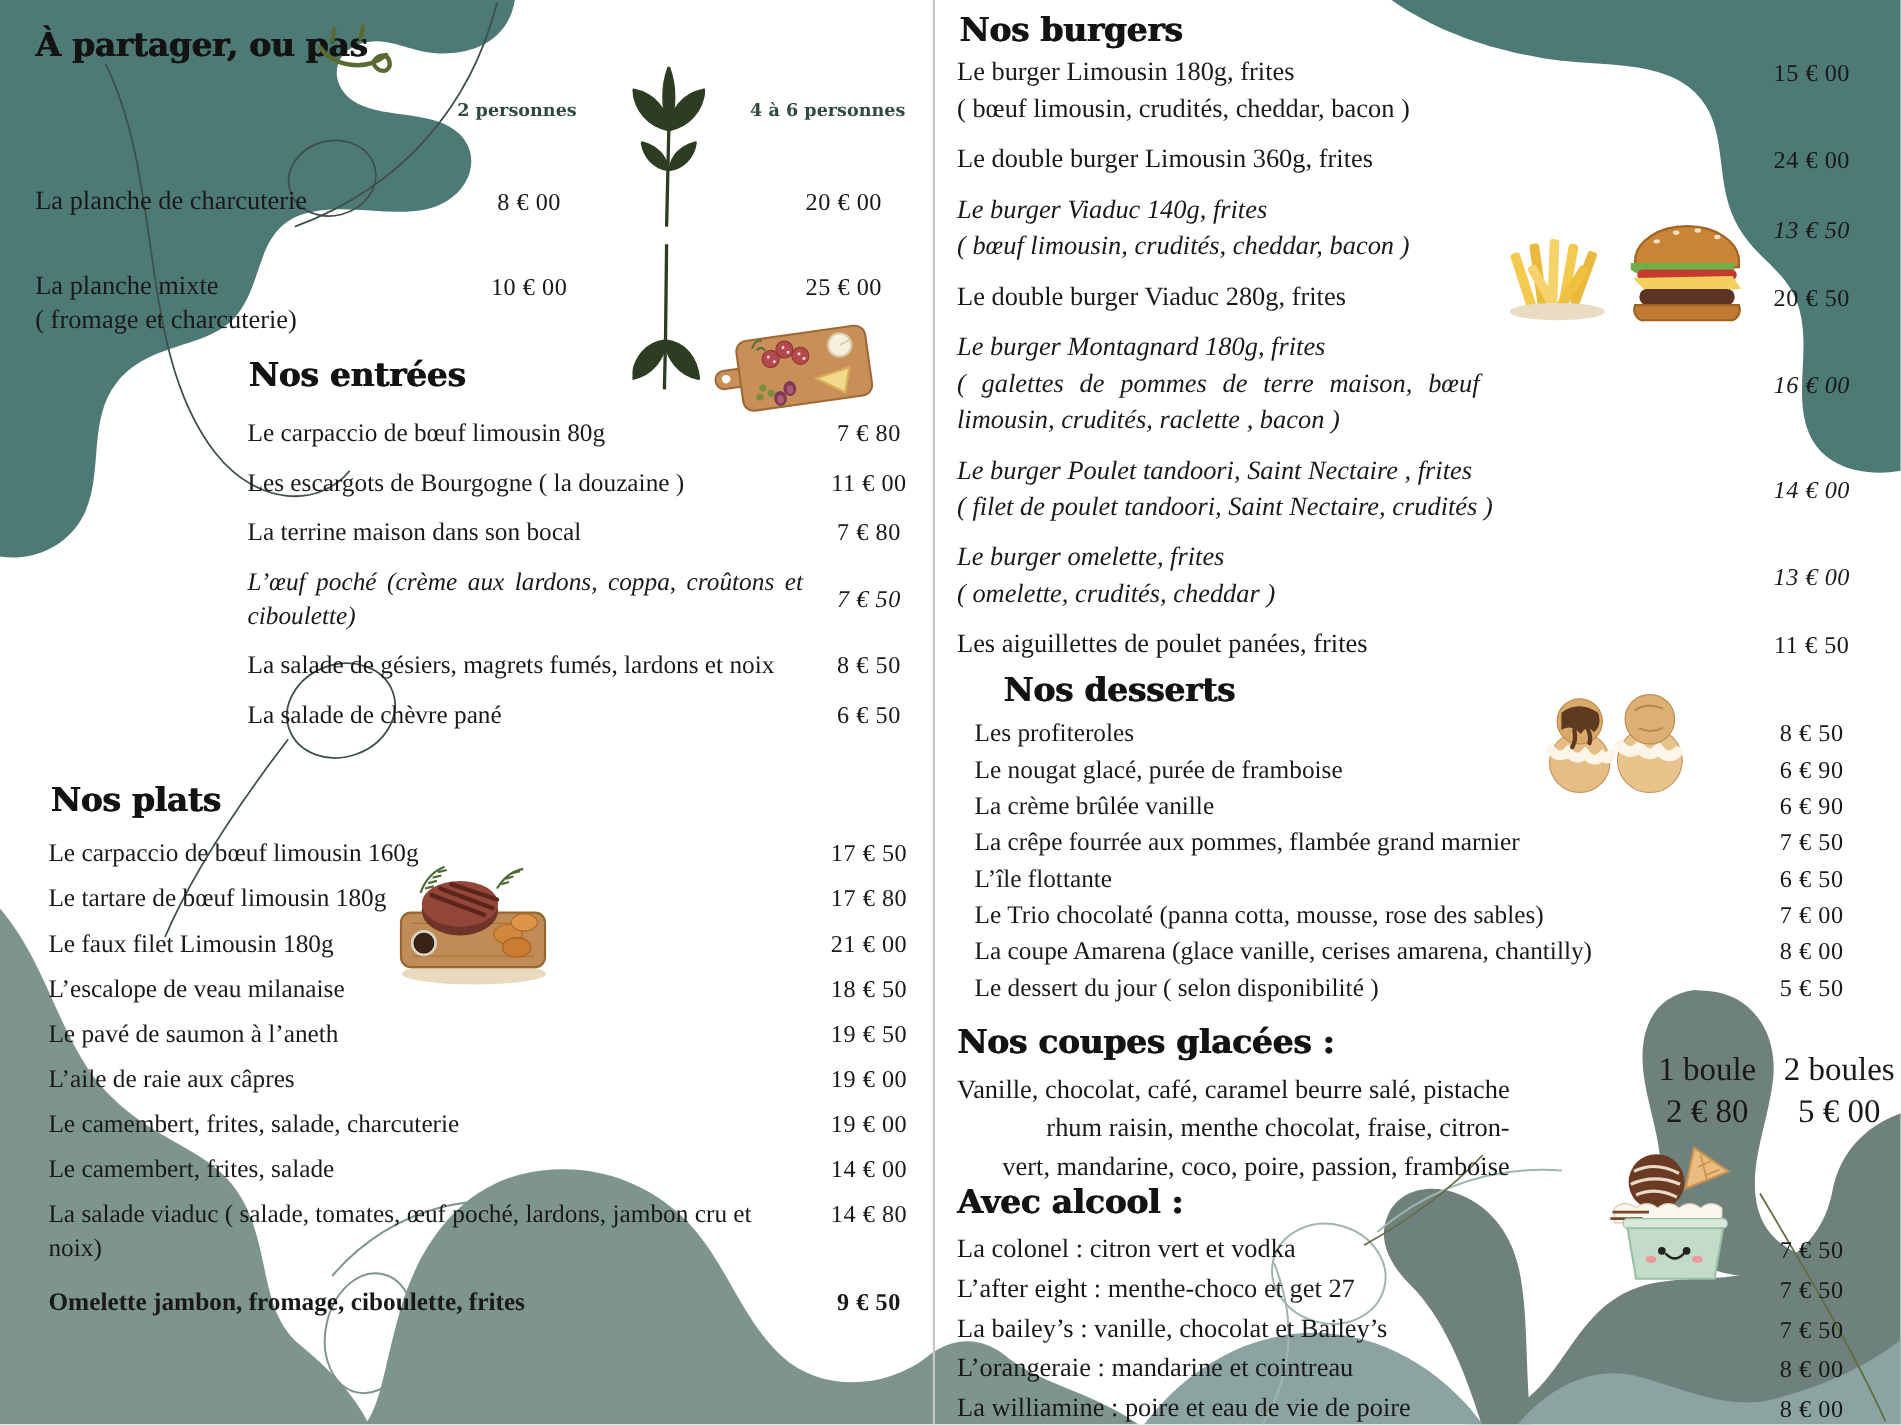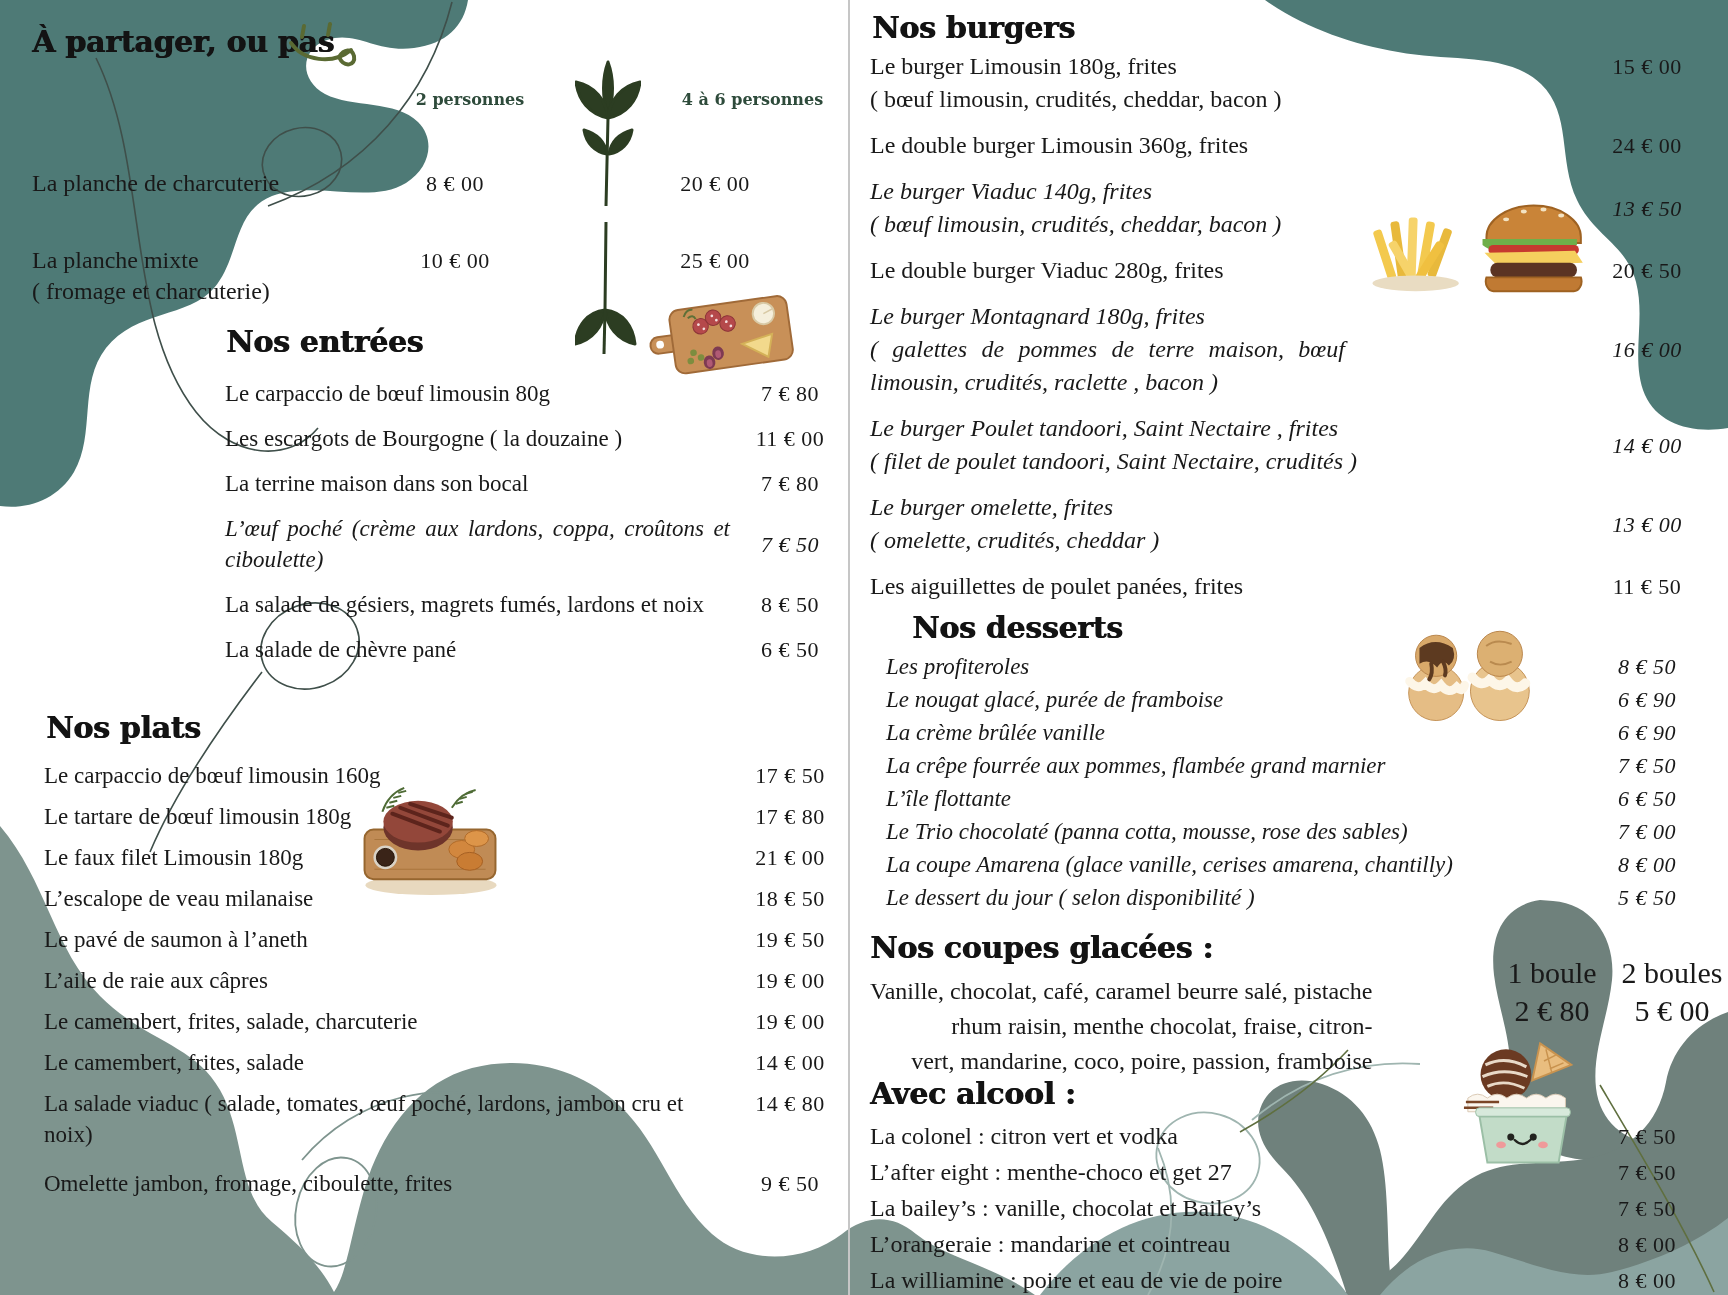--- a/index.html
+++ b/index.html
@@ -21,30 +21,30 @@
   .nm{flex:1 1 auto;min-width:0;}
   .nm.j{text-align:justify;}
   .desc{}
   .pr{flex:0 0 var(--pw,110px);text-align:center;white-space:nowrap;
       font-size:22px;letter-spacing:0.5px;}
   
   #enList{width:625px;--pw:120px;font-size:23px;line-height:31px;}
   #enList .row{margin-bottom:14px;}
   #plList{width:806px;--pw:120px;font-size:23px;line-height:31px;}
   #plList .row{margin-bottom:10px;}
-  #plList .row.mt{margin-top:18px;}
+  #plList .row.mt{margin-top:18px;font-weight:bold;}
   #buList{width:832px;--pw:110px;font-size:24px;line-height:33px;}
   #buList .row{margin-bottom:13px;}
   #deList{width:816px;--pw:110px;font-size:23px;line-height:30px;}
-  #deList .row{margin-bottom:3px;font-style:italic;}
+  #deList .row{margin-bottom:3px;}
   #alList{width:832px;--pw:110px;font-size:24px;line-height:33px;}
   #alList .row{margin-bottom:3px;}
   
   #shareRows{width:820px;font-size:24px;line-height:31px;}
-  .srow{display:flex;align-items:flex-start;margin-bottom:46px;}
+  .srow{display:flex;align-items:flex-start;margin-bottom:46px;justify-content:space-between;}
   .snm{width:348px;}
   .sp{width:150px;text-align:center;font-size:22px;letter-spacing:0.5px;white-space:nowrap;}
   .sp2{width:170px;margin-left:100px;text-align:center;font-size:22px;letter-spacing:0.5px;white-space:nowrap;}
   
   #cgLines{font-size:24px;line-height:35px;z-index:3;text-align:right;}
   .boule{position:absolute;width:120px;text-align:center;font-size:30px;white-space:nowrap;z-index:3;}
   .divider{position:absolute;left:848px;top:0;width:2px;height:1295px;background:#c6c6c6;z-index:1;}
 </style>
 </head>
 <body>

